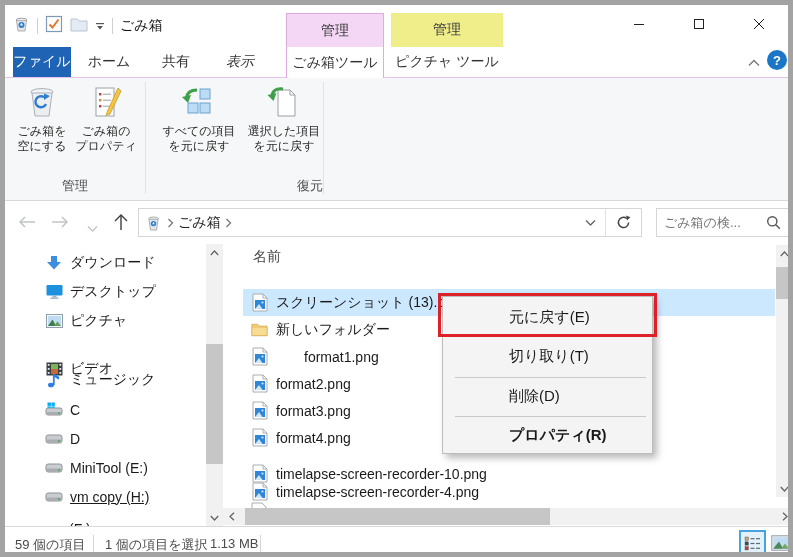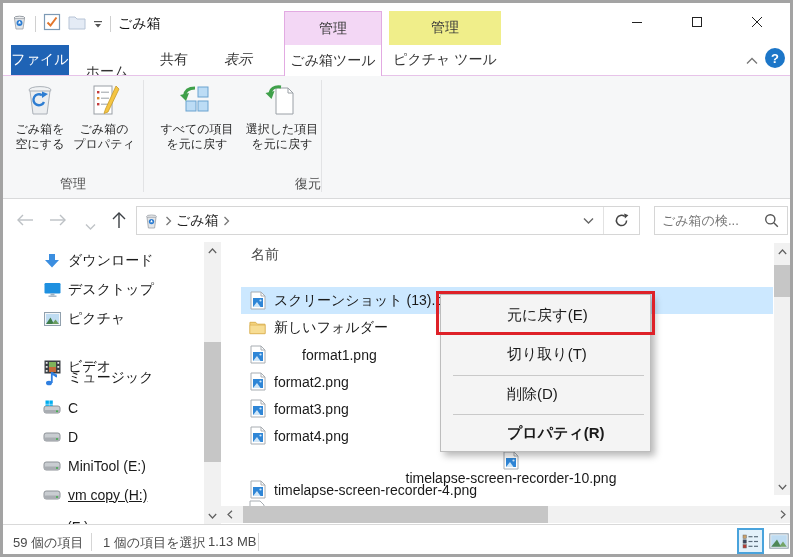--- a/index.html
+++ b/index.html
@@ -1,37 +1,37 @@
 <!DOCTYPE html>
 <html><head>
 <meta charset="utf-8">
 <style>
   html,body{margin:0;padding:0;}
   body{width:793px;height:557px;position:relative;background:#fff;
        font-family:"Liberation Sans","DejaVu Sans",sans-serif;color:#1a1a1a;
        -webkit-font-smoothing:antialiased;}
-  .window{position:absolute;inset:0;border:3px solid #a3a3a3;box-sizing:border-box;overflow:hidden;background:#a3a3a3;}
+  .window{position:absolute;inset:0;border:5px solid #a3a3a3;box-sizing:border-box;overflow:hidden;background:#a3a3a3;}
   .abs{position:absolute;}
 
   
   .titlebar{position:absolute;left:0;top:0;width:100%;height:42px;background:#fff;}
   .qat{position:absolute;left:8px;top:10px;height:22px;display:flex;align-items:center;gap:7px;}
   .qat .sep{width:1px;height:16px;background:#d0d0d0;}
   .title-text{font-size:14px;color:#111;}
   .ctx-hdr{position:absolute;top:8px;height:34px;box-sizing:border-box;display:flex;align-items:center;justify-content:center;font-size:14px;color:#3a3a3a;}
   .ctx-hdr.purple{left:281px;width:98px;background:#f3d7f5;border:1px solid #e2aae2;border-bottom:none;}
   .ctx-hdr.yellow{left:386px;width:112px;background:#f0ee8a;}
   .win-controls{position:absolute;top:4px;left:604px;width:180px;height:30px;display:flex;}
   .win-btn{width:60px;height:30px;display:flex;align-items:center;justify-content:center;}
 
   
   .tabrow{position:absolute;left:0;top:42px;width:100%;height:30px;background:#fff;}
   .tab{position:absolute;top:0;height:30px;display:flex;align-items:center;justify-content:center;font-size:14px;color:#333;}
   .tab-file{left:8px;width:58px;background:#1f63b5;color:#fff;}
-  .tab-home{left:76px;width:56px;margin-top:12px;}
+  .tab-home{left:76px;width:56px;}
   .tab-share{left:146px;width:50px;}
   .tab-view{left:210px;width:50px;font-style:italic;}
   .tab-tool-active{left:281px;width:98px;background:#fff;border:1px solid #e2aae2;border-top:none;border-bottom:none;box-sizing:border-box;height:31px;z-index:3;}
   .tab-tool{left:386px;width:112px;background:#fff;}
   .ribbon-collapse{position:absolute;left:738px;top:6px;width:22px;height:20px;display:flex;align-items:center;justify-content:center;}
   .help-btn{position:absolute;left:762px;top:3px;width:20px;height:20px;border-radius:50%;background:#1c76c8;color:#fff;
             font-size:13px;font-weight:bold;display:flex;align-items:center;justify-content:center;}
 
   
   .ribbon{position:absolute;left:0;top:72px;width:100%;height:124px;background:#f6f7f8;border-top:1px solid #e7c3e9;border-bottom:1px solid #d9dadb;box-sizing:border-box;}
@@ -480,21 +480,21 @@
           <svg width="16" height="19" viewBox="0 0 16 19">
               <polygon points="1,1 11,1 15,5 15,18 1,18" fill="#fff" stroke="#a8adb2"></polygon>
               <polyline points="11,1 11,5 15,5" fill="none" stroke="#a8adb2"></polyline>
               <rect x="3" y="7" width="10" height="9" fill="#2f86d6"></rect>
               <polygon points="3,16 7,11 10.5,16" fill="#cfe6f8"></polygon>
               <circle cx="10.5" cy="9.5" r="1.1" fill="#cfe6f8"></circle>
             </svg>
         </span>
         <span class="fname">format4.png</span>
       </div>
-      <div class="frow" style="top:209px;flex-direction:column;">
+      <div class="frow" style="top:216px;">
         <span class="fic">
           <svg width="16" height="19" viewBox="0 0 16 19">
               <polygon points="1,1 11,1 15,5 15,18 1,18" fill="#fff" stroke="#a8adb2"></polygon>
               <polyline points="11,1 11,5 15,5" fill="none" stroke="#a8adb2"></polyline>
               <rect x="3" y="7" width="10" height="9" fill="#2f86d6"></rect>
               <polygon points="3,16 7,11 10.5,16" fill="#cfe6f8"></polygon>
               <circle cx="10.5" cy="9.5" r="1.1" fill="#cfe6f8"></circle>
             </svg>
         </span>
         <span class="fname">timelapse-screen-recorder-10.png</span>

